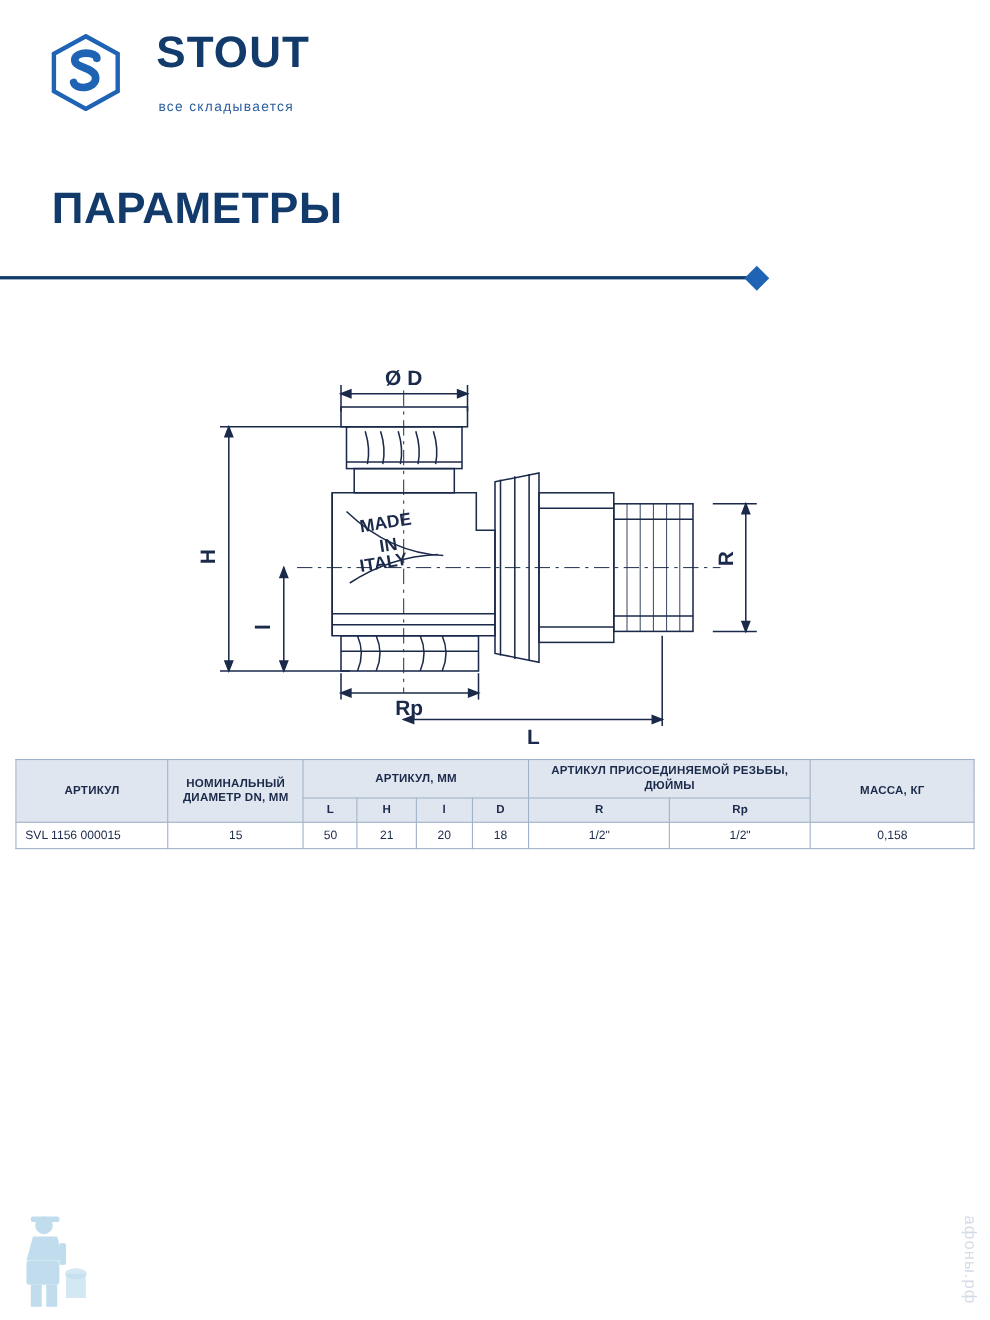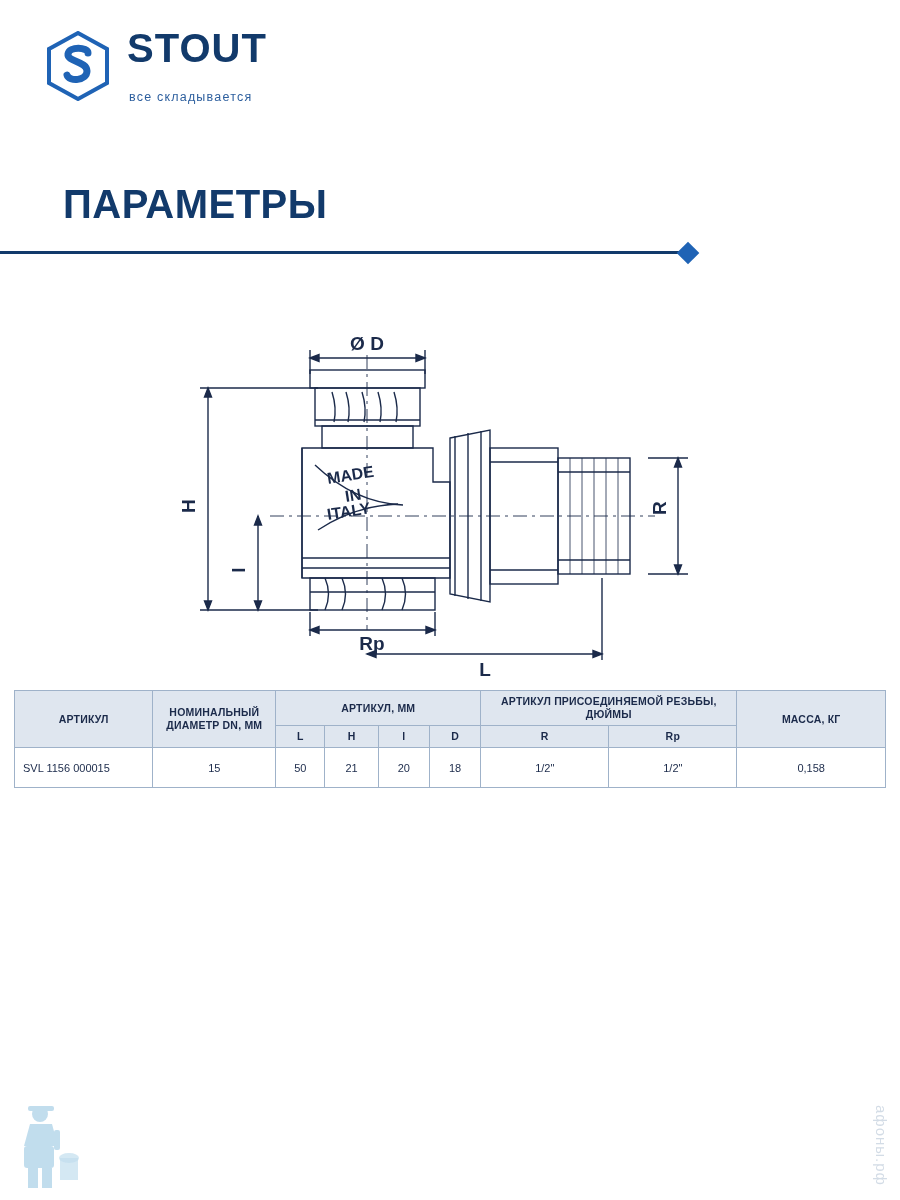--- a/index.html
+++ b/index.html
@@ -9,39 +9,38 @@
     background:#ffffff;
     font-family:"Liberation Sans", sans-serif;
     color:#1b2a4a;
     position:relative;
     overflow:hidden;
   }
 
   
   .logo-block{
     position:absolute; left:45px; top:28px;
-    display:flex; align-items:center; gap:16px;
+    display:flex; align-items:center; gap:31px;
   }
   .logo-mark{ width:66px; height:70px; }
   .logo-text{ display:flex; flex-direction:column; justify-content:center; }
   .logo-name{
     font-size:40px; font-weight:bold; letter-spacing:1px;
     color:#123a6b; line-height:1;
   }
   .logo-tag{
     font-size:12.5px; color:#2d5f9e; letter-spacing:1.2px;
     margin-top:22px; margin-left:2px;
   }
 
   
   .page-title{
-    position:absolute; left:63px; top:168px;
+    position:absolute; left:47px; top:168px;
     font-size:40px; font-weight:bold; color:#123a6b;
     letter-spacing:0.5px;
-    margin-top:14px;
   }
 
   
   .rule-wrap{
     position:absolute; left:0; top:243px; width:900px; height:20px;
   }
   .rule-line{
     position:absolute; left:0; top:8px; width:690px; height:3px;
     background:#123a6b;
   }
@@ -70,21 +69,21 @@
   }
   table.params thead th{
     background:#dfe6ef;
     font-weight:bold;
     font-size:10.5px;
     letter-spacing:0.2px;
     padding:4px 3px;
     line-height:1.25;
   }
   table.params tbody td{
-    height:40px; font-size:11px; background:#ffffff;
+    height:24px; font-size:11px; background:#ffffff;
   }
   table.params tbody td.left{ text-align:left; padding-left:8px; }
   .sub-th{ padding:2px 2px; font-size:10.5px; }
 
   
   .wm-plumber{
     position:absolute; left:14px; bottom:8px; width:70px; height:92px;
     opacity:0.55;
   }
   .wm-text{

